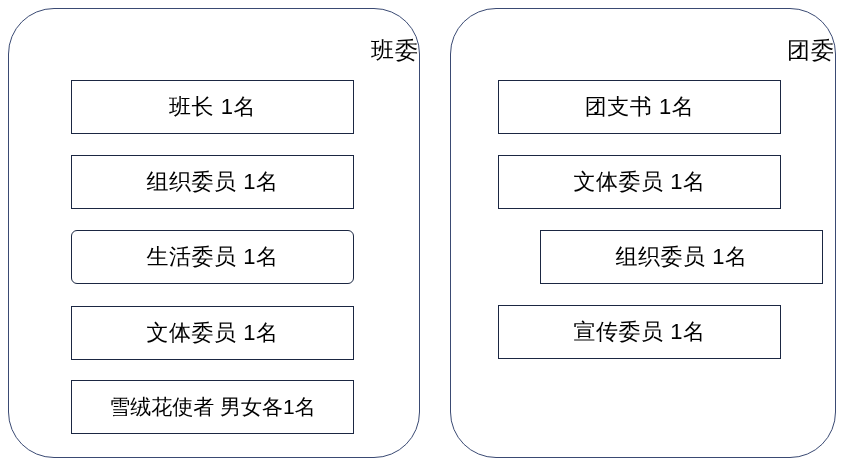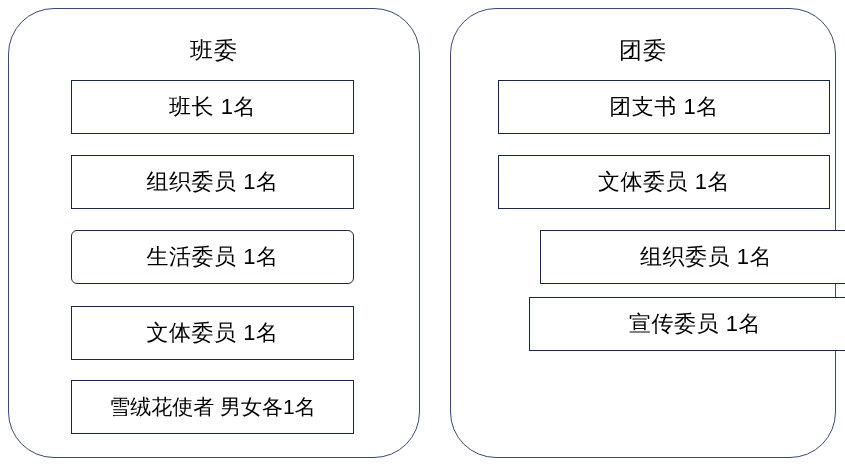--- a/index.html
+++ b/index.html
@@ -35,21 +35,21 @@
     left: 450px;
     top: 8px;
     width: 386px;
     height: 450px;
   }
   .group-title {
     position: absolute;
     top: 26px;
     left: 0;
     width: 100%;
-    text-align: center;
+    text-align: right;
     font-size: 23px;
     line-height: 30px;
     color: #000000;
     font-weight: 400;
     letter-spacing: 1px;
   }
   .role-list {
     position: absolute;
     left: 0;
     top: 0;
@@ -65,21 +65,21 @@
     align-items: center;
     justify-content: center;
     height: 54px;
   }
   .left .role-box {
     left: 62px;
     width: 283px;
   }
   .right .role-box {
     left: 47px;
-    width: 332px;
+    width: 283px;
   }
   .role-label {
     font-size: 22px;
     line-height: 26px;
     color: #000000;
     font-weight: 400;
     white-space: nowrap;
     letter-spacing: 0.5px;
   }
   .role-label.tight {
@@ -120,19 +120,19 @@
     <div class="role-list">
       <div class="role-box" style="top:71px;">
         <span class="role-label">团支书 1名</span>
       </div>
       <div class="role-box" style="top:146px;">
         <span class="role-label">文体委员 1名</span>
       </div>
       <div class="role-box" style="top:221px;margin-left:42px;">
         <span class="role-label">组织委员 1名</span>
       </div>
-      <div class="role-box" style="top:288px;margin-left:31px;">
+      <div class="role-box" style="top:296px;">
         <span class="role-label">宣传委员 1名</span>
       </div>
     </div>
   </div>
 
 </div>
 
 </body></html>

